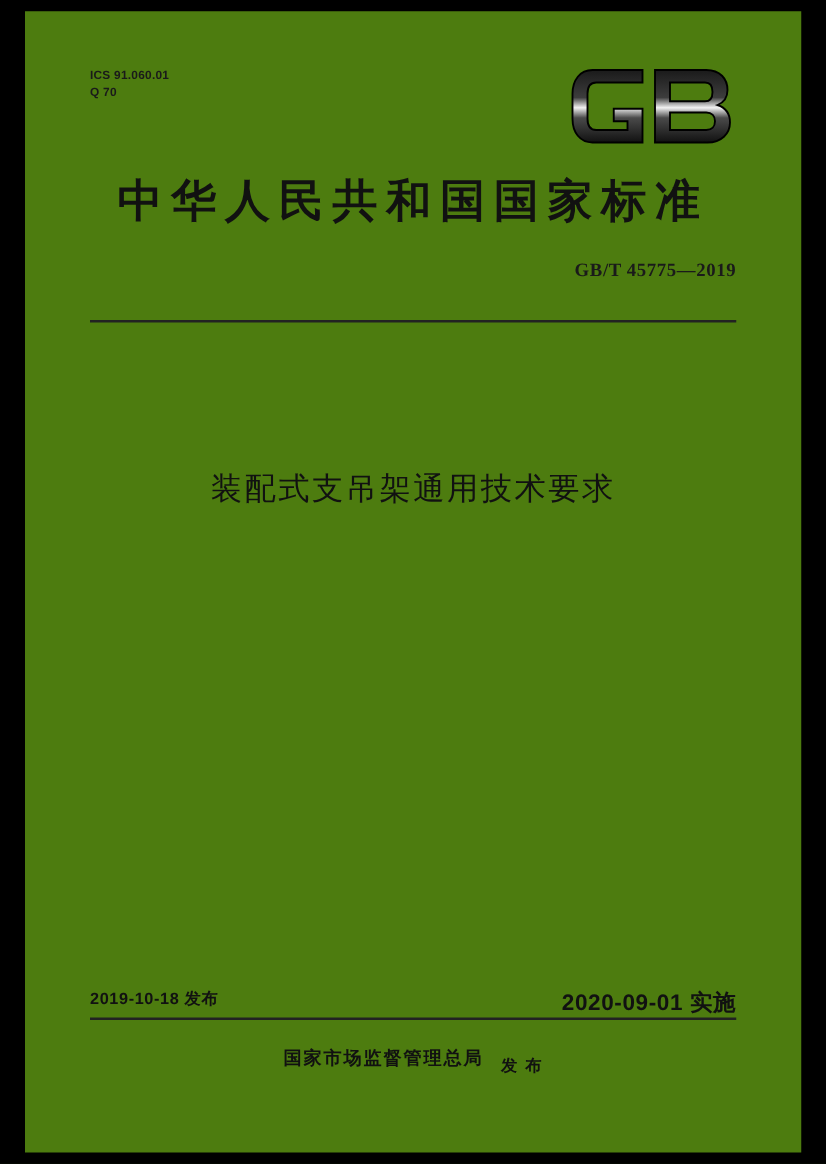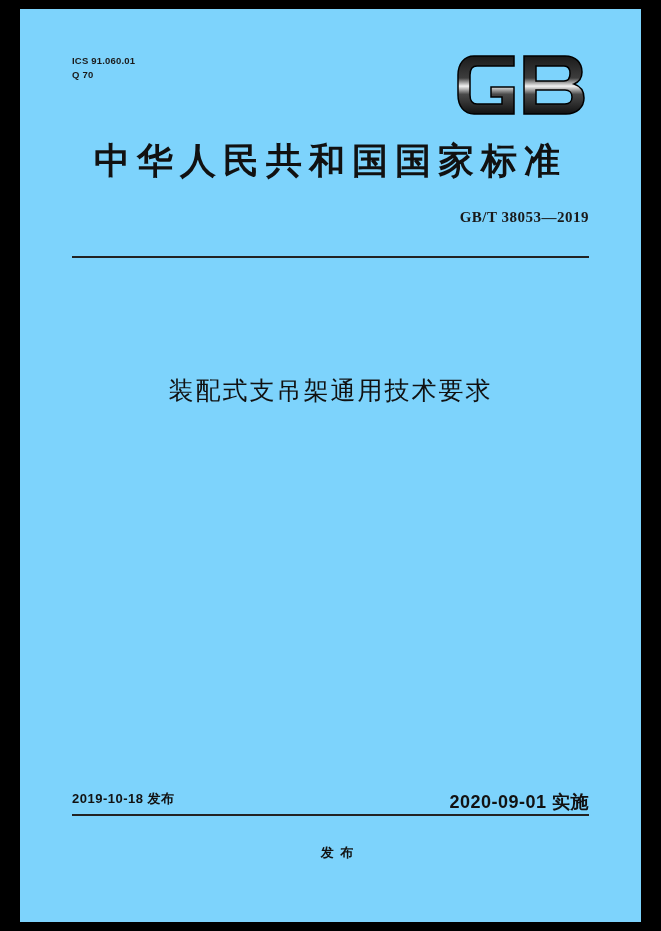--- a/index.html
+++ b/index.html
@@ -13,21 +13,21 @@
     overflow: hidden;
     font-family: "Liberation Sans", sans-serif;
   }
 
   .page {
     position: absolute;
     left: 20px;
     top: 9px;
     width: 621px;
     height: 913px;
-    background: #7dd3fc;
+    background: #4d7c0f;
     box-sizing: border-box;
   }
 
   
   .ics-block {
     position: absolute;
     left: 52px;
     top: 45px;
     font-family: "Liberation Sans", sans-serif;
     font-weight: bold;
@@ -196,28 +196,29 @@
       <path d="M120 10 H40 C20 10 8 26 8 48 V88 C8 110 20 126 40 126 H120 V72 H74 V92 H96 V106 H46 C36 106 32 98 32 88 V48 C32 38 36 30 46 30 H120 Z" fill="url(#gbgrad)" stroke="#000000" stroke-width="3"></path>
 
       <path d="M140 10 H222 C244 10 256 24 256 42 C256 54 250 62 240 66 C252 70 260 80 260 94 C260 112 246 126 224 126 H140 Z
                M164 30 V60 H220 C228 60 232 54 232 45 C232 36 228 30 220 30 Z
                M164 78 V106 H222 C231 106 236 100 236 92 C236 84 231 78 222 78 Z" fill="url(#gbgrad)" stroke="#000000" stroke-width="3" fill-rule="evenodd"></path>
     </svg>
   </div>
 
   <div class="cn-standard-title">中华人民共和国国家标准</div>
 
-  <div class="std-number">GB/T 38053—2019</div>
+  <div class="std-number">GB/T 45775—2019</div>
 
   <div class="head-rule"></div>
 
   <div class="doc-title">装配式支吊架通用技术要求</div>
 
   <div class="footer-rule"></div>
   <div class="date-issue">2019-10-18 发布</div>
   <div class="date-effective">2020-09-01 实施</div>
 
   <div class="issuer">
     <span class="issuer-lines">
+      <span style="display:block">国家市场监督管理总局</span>
     </span><span class="issuer-publish">发 布</span>
   </div>
 
 </div>
 
 </body></html>

